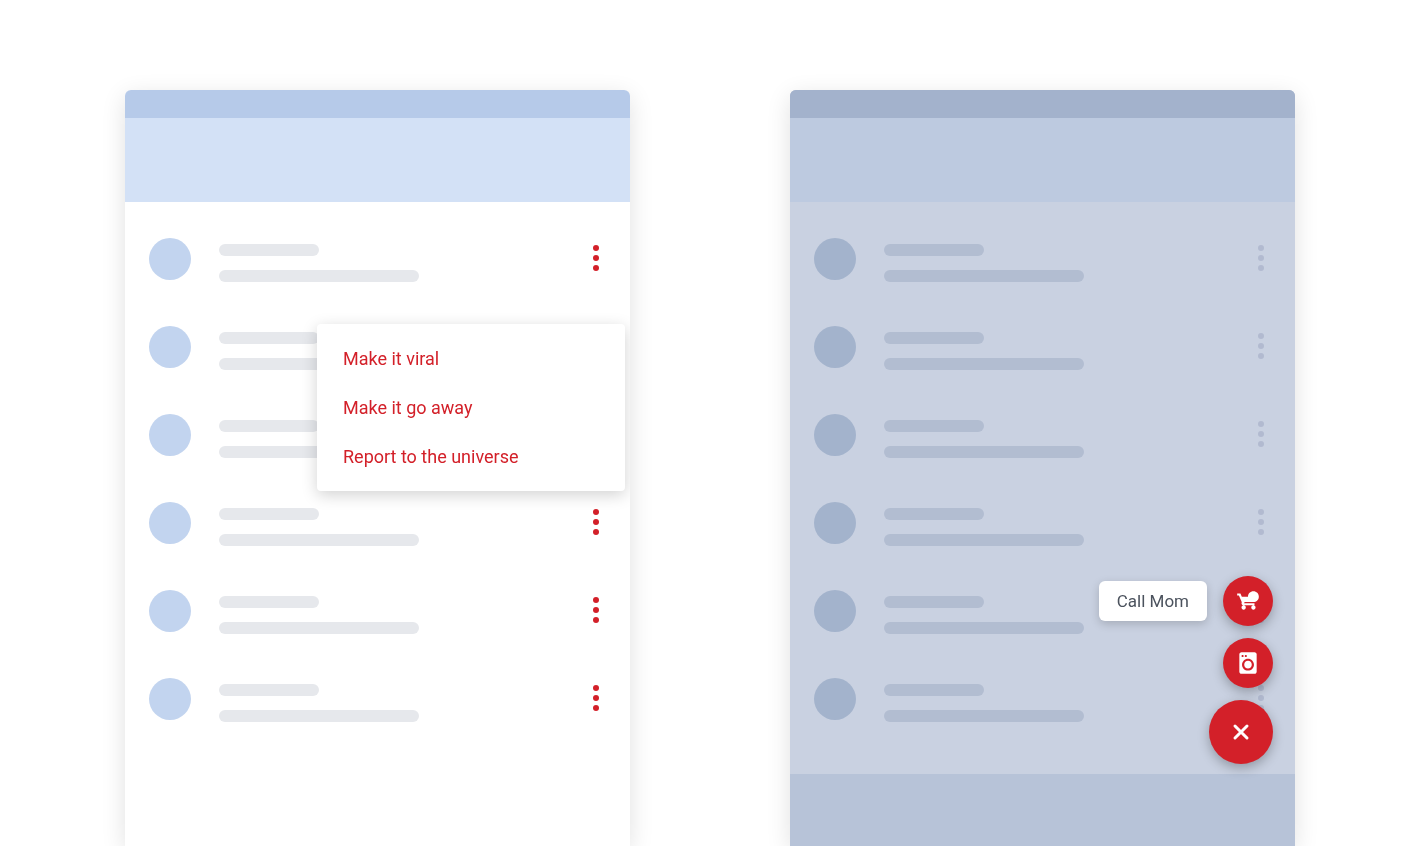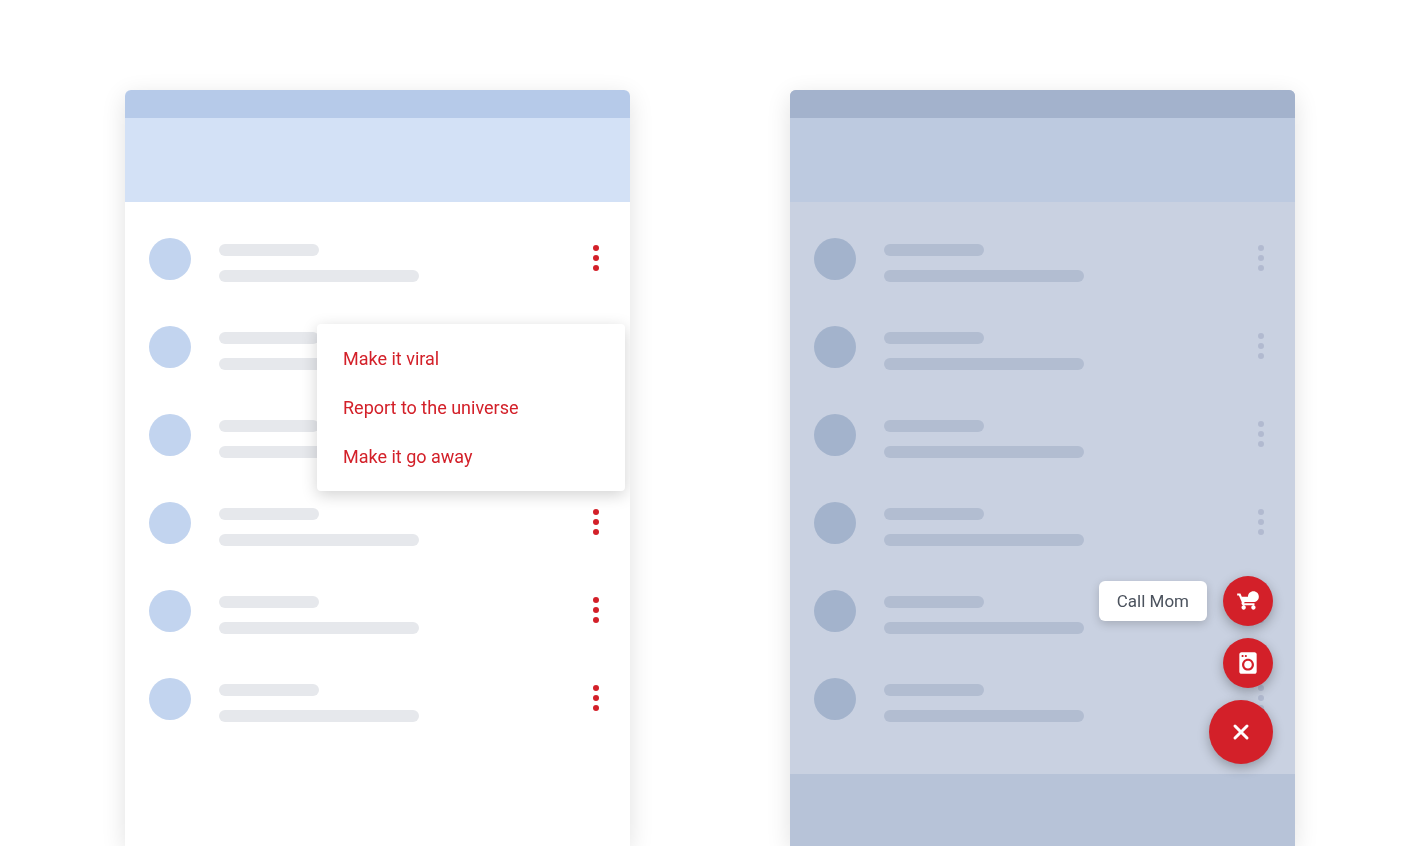--- a/index.html
+++ b/index.html
@@ -169,22 +169,22 @@
         </div>
         <div class="kebab">
             <span></span>
             <span></span>
             <span></span>
           </div>
       </div>
 
       <div class="popover">
         <div class="item">Make it viral</div>
+        <div class="item">Make it go away</div>
         <div class="item">Report to the universe</div>
-        <div class="item">Make it go away</div>
       </div>
 
     </div>
   </div>
 
   <div class="device right">
     <div class="statusbar"></div>
     <div class="header"></div>
     <div class="content">
 

